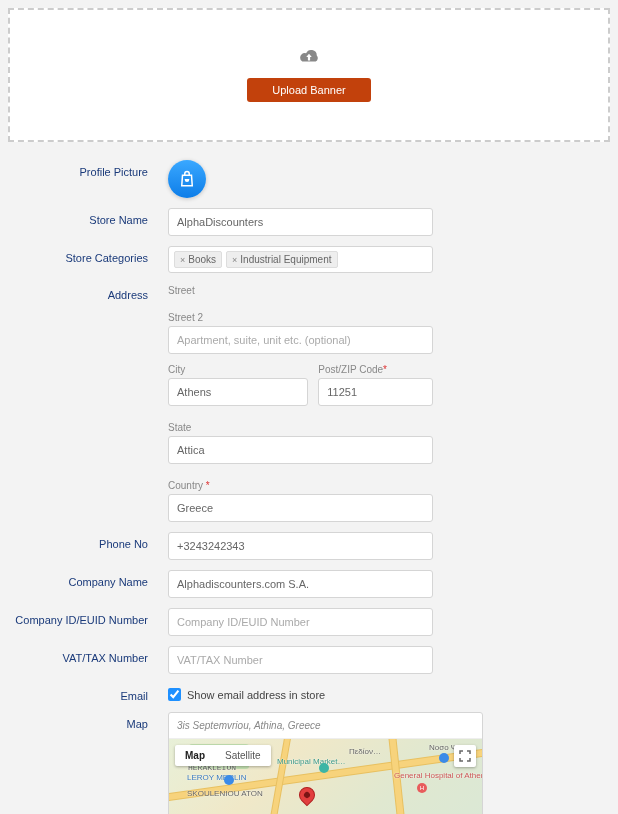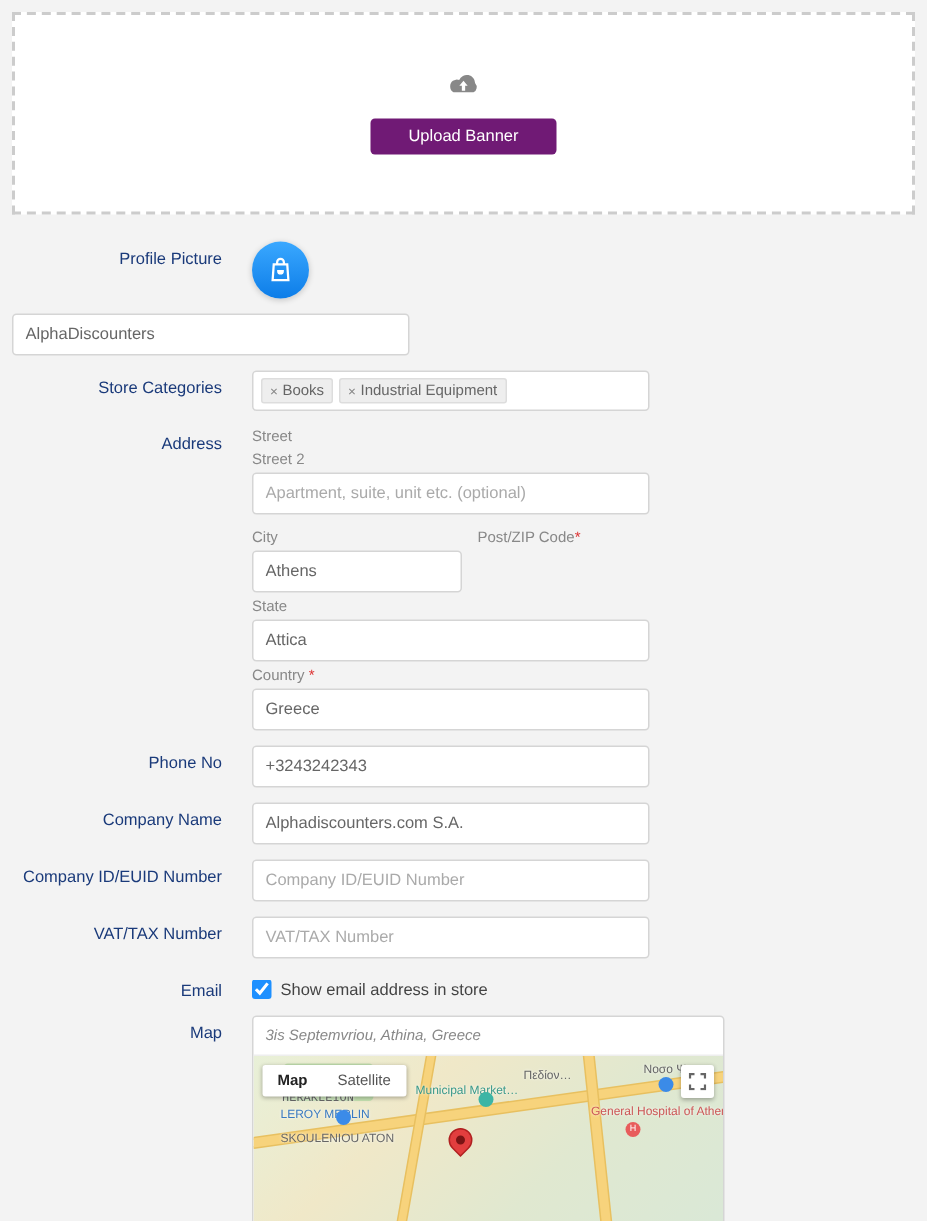--- a/index.html
+++ b/index.html
@@ -18,21 +18,21 @@
     text-align: center;
     margin-bottom: 18px;
   }
   .cloud-icon {
     width: 28px;
     height: 20px;
     margin: 0 auto 10px;
     fill: #888;
   }
   .upload-btn {
-    background: #701a75;
+    background: #c2410c;
     color: #fff;
     border: none;
     border-radius: 3px;
     padding: 6px 25px;
     font-size: 11px;
     cursor: pointer;
     margin-bottom: 8px;
   }
   .upload-hint {
     color: #888;
@@ -92,21 +92,21 @@
     color: #666;
   }
   .tag .x { font-size: 9px; color: #888; }
   .two-col {
     display: flex;
     gap: 10px;
     margin-top: 8px;
   }
   .two-col > div:first-child { flex: 0.55; }
   .two-col > div:last-child { flex: 0.45; }
-  .subgroup { margin-top: 4px; }
+  .subgroup { margin-top: 16px; }
   .avatar {
     width: 38px;
     height: 38px;
     border-radius: 50%;
     background: linear-gradient(#3aa8ff,#0d7de8);
     display: flex;
     align-items: center;
     justify-content: center;
     box-shadow: 0 1px 4px rgba(0,0,0,0.2);
   }
@@ -237,20 +237,21 @@
       <svg viewBox="0 0 24 24">
         <path d="M6 7h12l1 14H5z"></path>
           <path d="M9 7V5a3 3 0 0 1 6 0v2"></path>
         <path d="M12 15a2 2 0 0 0 2-2h-4a2 2 0 0 0 2 2z"></path>
       </svg>
     </div>
   </div>
 </div>
 
 <div class="form-row">
+  <div class="label-col">Store Name</div>
   <div class="field-col">
     <input type="text" value="AlphaDiscounters" style="">
   </div>
 </div>
 
 <div class="form-row">
   <div class="label-col">Store Categories</div>
   <div class="field-col">
     <div class="tag-box">
       <span class="tag">
@@ -273,20 +274,21 @@
       <div class="sublabel">Street 2</div>
       <input type="text" placeholder="Apartment, suite, unit etc. (optional)" style="">
     </div>
     <div class="two-col">
       <div>
         <div class="sublabel">City</div>
         <input type="text" value="Athens" style="">
       </div>
       <div>
         <div class="sublabel"><span>Post/ZIP Code</span><span class="req">*</span></div>
+        <input type="text" value="11251" style="">
       </div>
     </div>
     <div class="subgroup">
       <div class="sublabel">State</div>
       <input type="text" value="Attica" style="">
     </div>
     <div class="subgroup">
       <div class="sublabel"><span>Country</span> <span class="req">*</span></div>
       <input type="text" value="Greece" style="">
     </div>

